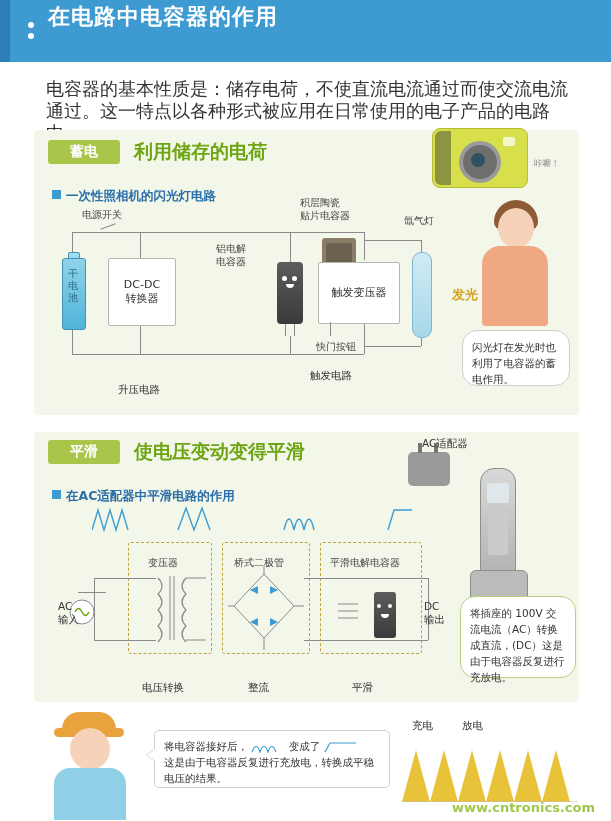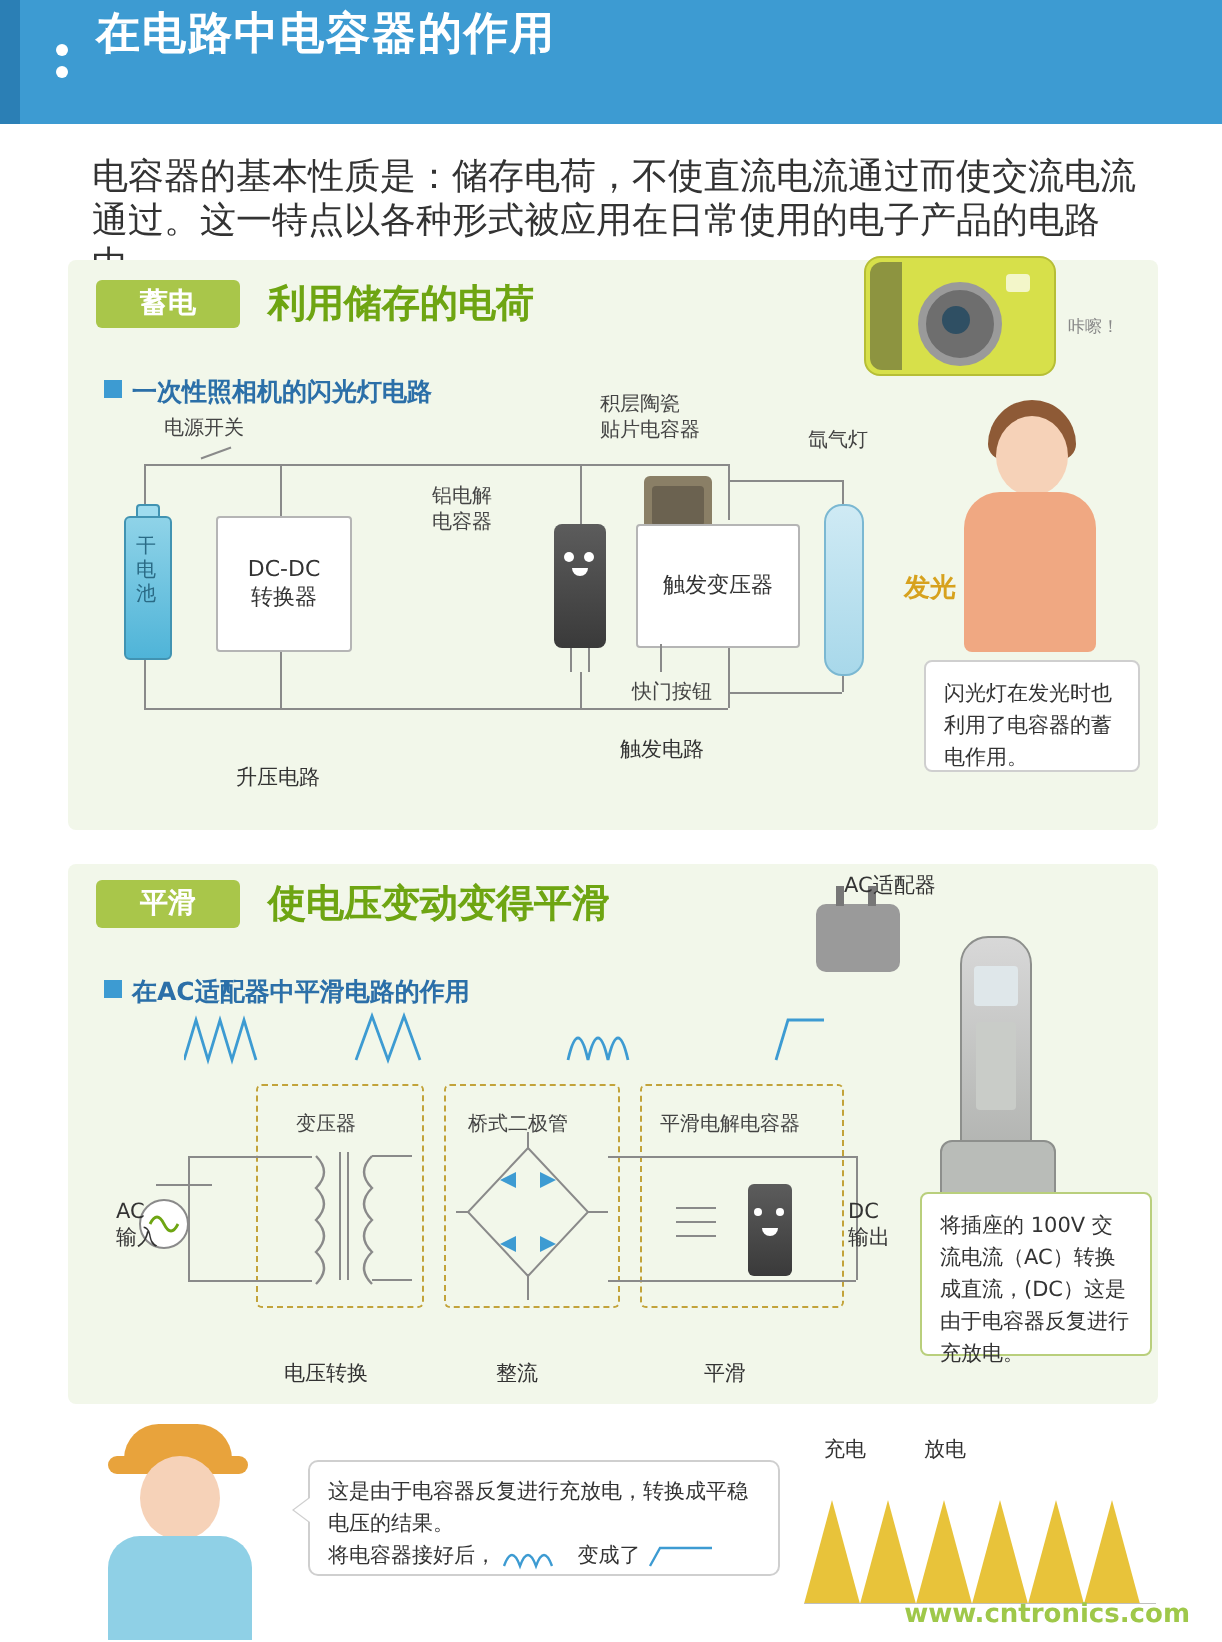--- a/index.html
+++ b/index.html
@@ -73,21 +73,21 @@
   .box{
     position:absolute;background:#ffffff;border:1px solid #b5b5b5;border-radius:2px;
     display:flex;align-items:center;justify-content:center;text-align:center;
     font-size:11px;color:#333;line-height:14px;
   }
   .dashbox{
     position:absolute;border:1px dashed #c2a33a;border-radius:3px;
   }
 
   .callout{
-    position:absolute;background:#ffffff;border:1px solid #cfcfcf;border-radius:4px;
+    position:absolute;background:#ffffff;border:1px solid #cfcfcf;border-radius:15px;
     font-size:10.5px;color:#333;line-height:16px;padding:8px 9px;box-sizing:border-box;
   }
   .callout.green{border-color:#b9cf7c;}
 
   
   .battery{
     position:absolute;left:62px;top:258px;width:22px;height:70px;
     background:linear-gradient(180deg,#8fd3e8,#4fb4d8);
     border:1px solid #4193b2;border-radius:3px;
   }
@@ -385,31 +385,31 @@
   <div class="lbl-b" style="left:352px;top:680px;">平滑</div>
 
   <div class="callout green" style="left:460px;top:596px;width:116px;height:82px;">将插座的 100V 交流电流（AC）转换成直流，(DC）这是由于电容器反复进行充放电。</div>
 
   <div class="boy-hat"></div>
   <div class="boy-hat2"></div>
   <div class="boy-head"></div>
   <div class="boy-body"></div>
 
   <div class="speech" style="left:154px;top:730px;width:236px;height:58px;">
-    <div>这是由于电容器反复进行充放电，转换成平稳电压的结果。</div>
     <div>
       <span>将电容器接好后，</span>
       <svg style="vertical-align:middle;width:34px;height:14px;">
         <path d="M1,12 q4,-11 8,0 q4,-11 8,0 q4,-11 8,0" fill="none" stroke="#3d9bd2" stroke-width="1.2"></path>
       </svg>
       <span>变成了</span>
       <svg style="vertical-align:middle;width:34px;height:14px;">
         <polyline points="1,12 6,3 32,3" fill="none" stroke="#3d9bd2" stroke-width="1.2"></polyline>
       </svg>
     </div>
+    <div>这是由于电容器反复进行充放电，转换成平稳电压的结果。</div>
   </div>
 
   <div class="lbl-b" style="left:412px;top:718px;">充电</div>
   <div class="lbl-b" style="left:462px;top:718px;">放电</div>
 
   <svg class="wave-area" viewBox="0 0 176 62">
     <polygon points="0,62 14,10 28,62" fill="#e8c33a"></polygon>
     <polygon points="28,62 42,10 56,62" fill="#e8c33a"></polygon>
     <polygon points="56,62 70,10 84,62" fill="#e8c33a"></polygon>
     <polygon points="84,62 98,10 112,62" fill="#e8c33a"></polygon>

